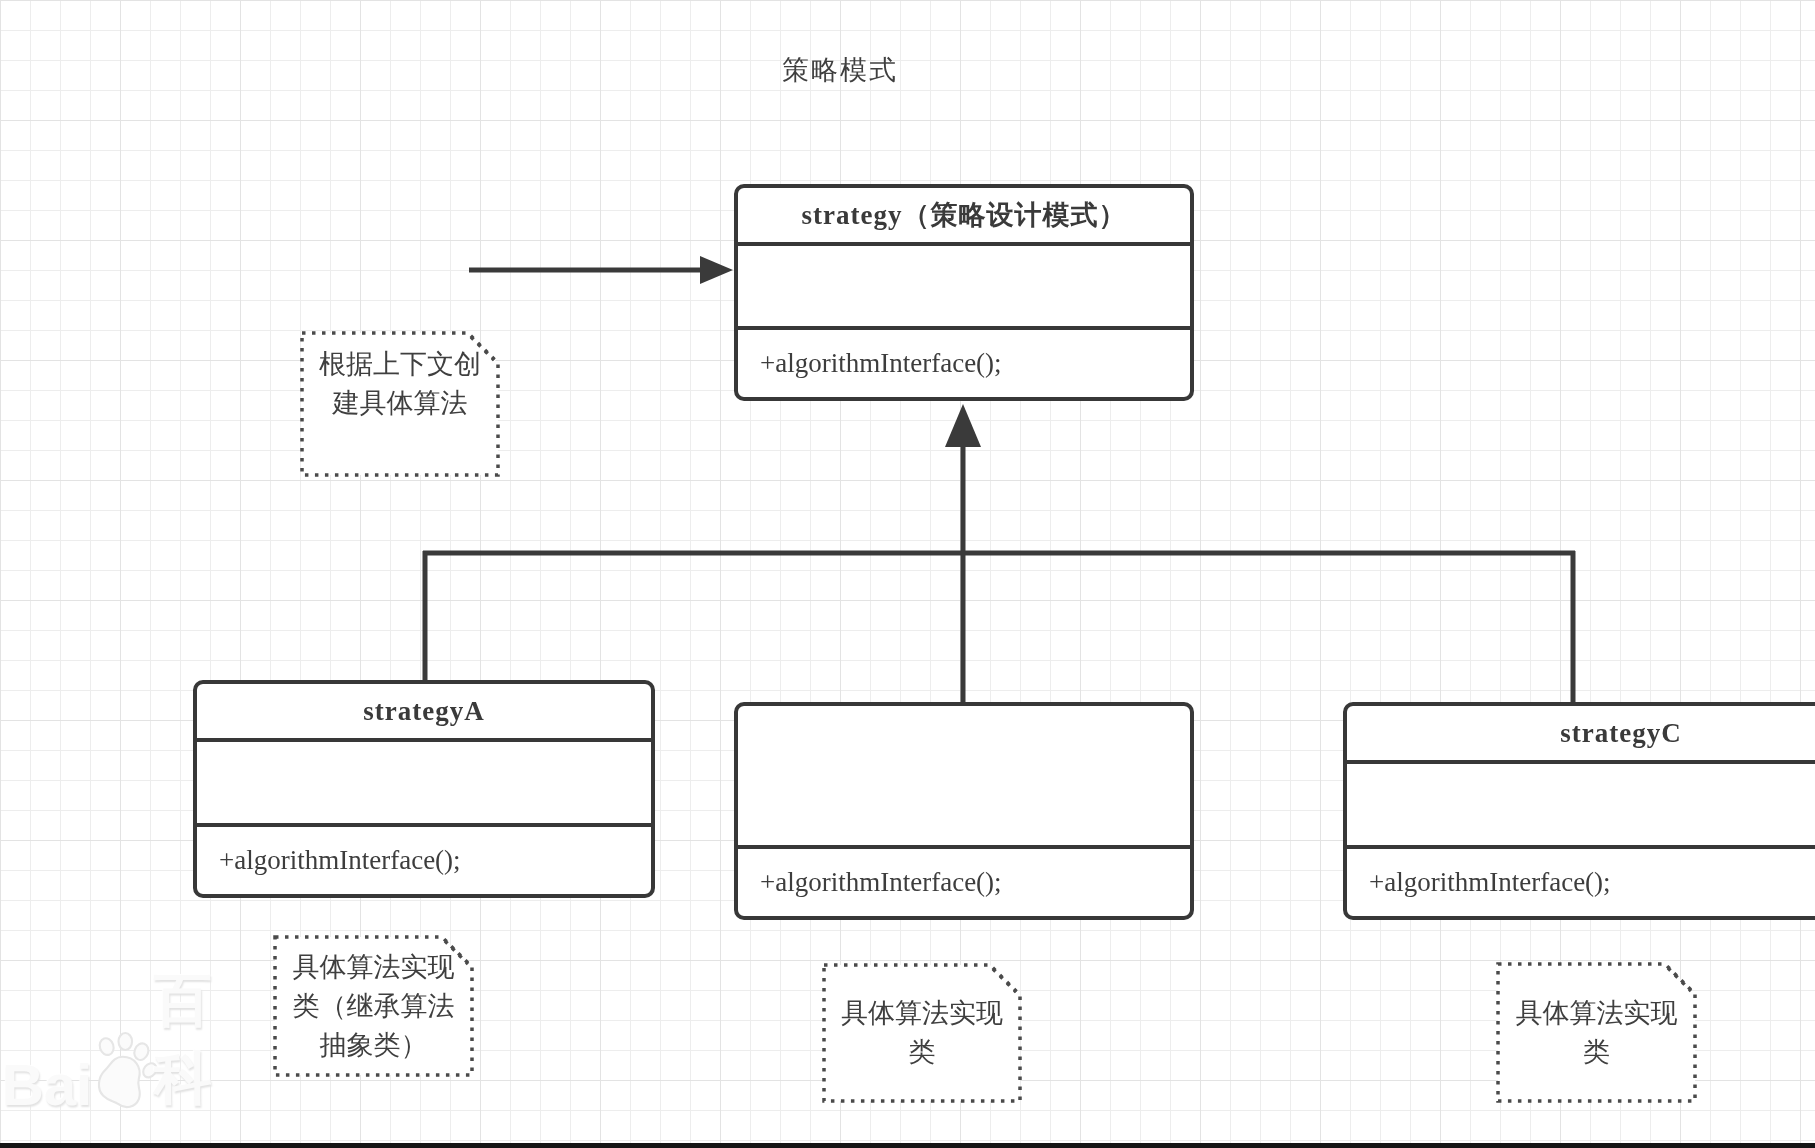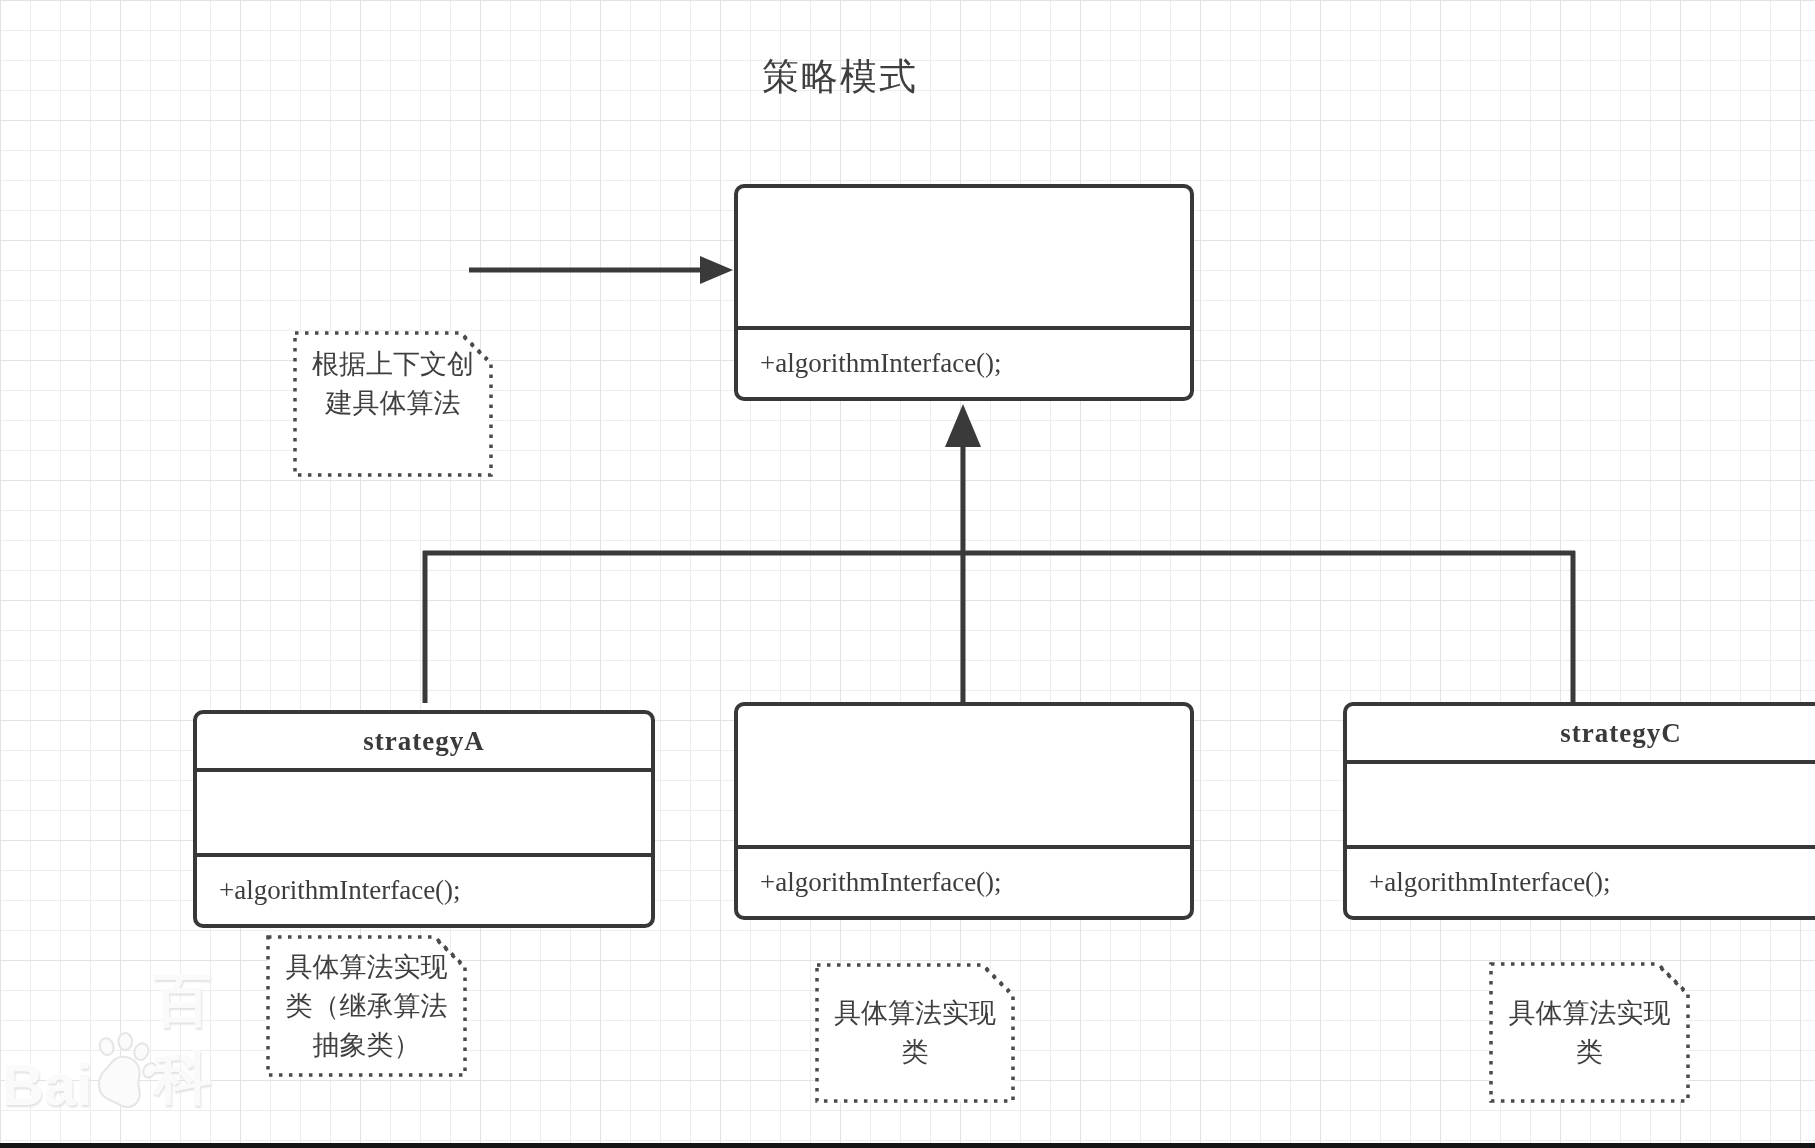--- a/index.html
+++ b/index.html
@@ -9,39 +9,39 @@
     background-color:#ffffff;
     background-image:
       linear-gradient(to right,#e3e3e3 1px,transparent 1px),
       linear-gradient(to bottom,#e3e3e3 1px,transparent 1px),
       linear-gradient(to right,#ededed 1px,transparent 1px),
       linear-gradient(to bottom,#ededed 1px,transparent 1px);
     background-size:120px 120px,120px 120px,30px 30px,30px 30px;
   }
   .diagram-title{
     position:absolute;left:735px;top:52px;width:210px;text-align:center;
-    font-size:37px;letter-spacing:2px;color:#3f3f3f;
+    font-size:27px;letter-spacing:2px;color:#3f3f3f;
   }
   
   .uml{
     position:absolute;background:#fff;border:4px solid #383838;border-radius:10px;
     box-sizing:border-box;display:flex;flex-direction:column;
   }
   .uml-title{
     height:54px;flex:none;border-bottom:4px solid #383838;
     display:flex;align-items:center;justify-content:center;
     font-size:27px;font-weight:600;color:#3a3a3a;letter-spacing:1px;
   }
   .uml-mid{flex:1;border-bottom:4px solid #383838;}
   .uml-method{
     height:67px;flex:none;display:flex;align-items:center;
     padding-left:22px;font-size:27px;color:#3d3d3d;
   }
   
-  .note{position:absolute;}
+  .note{position:absolute;margin-left:7px;}
   .note svg{position:absolute;left:0;top:0;}
   .note-text{
     position:absolute;left:0;top:0;right:0;bottom:0;
     display:flex;align-items:center;justify-content:center;text-align:center;
     font-size:27px;line-height:39px;color:#3f3f3f;padding:6px 16px;box-sizing:border-box;
   }
   .note-text.raise{padding-bottom:46px;}
   
   .connectors{position:absolute;left:0;top:0;pointer-events:none;}
   
@@ -72,25 +72,26 @@
       <polygon points="945,447 981,447 963,404" stroke="none"></polygon>
       <line x1="963" y1="445" x2="963" y2="703"></line>
       <line x1="423" y1="553" x2="1575" y2="553"></line>
       <line x1="425" y1="551" x2="425" y2="703"></line>
       <line x1="1573" y1="551" x2="1573" y2="703"></line>
     </g>
   </svg>
 
 
   <div class="uml" style="left:734px;top:184px;width:460px;height:217px">
+    <div class="uml-title">strategy（策略设计模式）</div>
     <div class="uml-mid"></div>
     <div class="uml-method">+algorithmInterface();</div>
   </div>
 
-  <div class="uml" style="left:193px;top:710px;width:462px;height:218px">
+  <div class="uml" style="left:193px;top:680px;width:462px;height:218px">
     <div class="uml-title">strategyA</div>
     <div class="uml-mid"></div>
     <div class="uml-method">+algorithmInterface();</div>
   </div>
 
   <div class="uml" style="left:734px;top:702px;width:460px;height:218px">
     <div class="uml-mid"></div>
     <div class="uml-method">+algorithmInterface();</div>
   </div>
 

